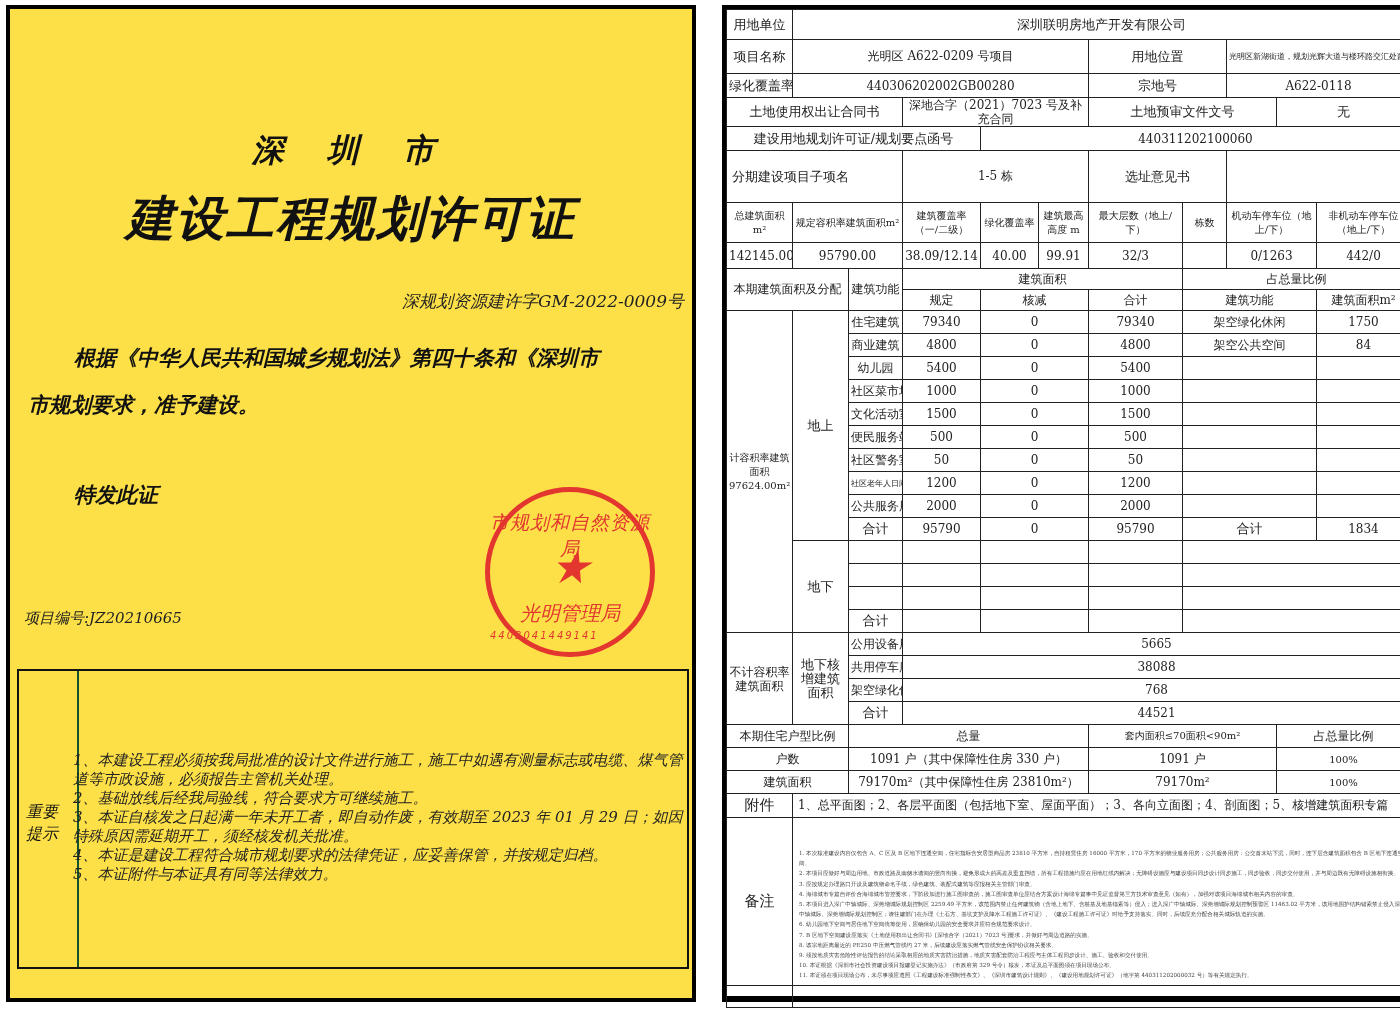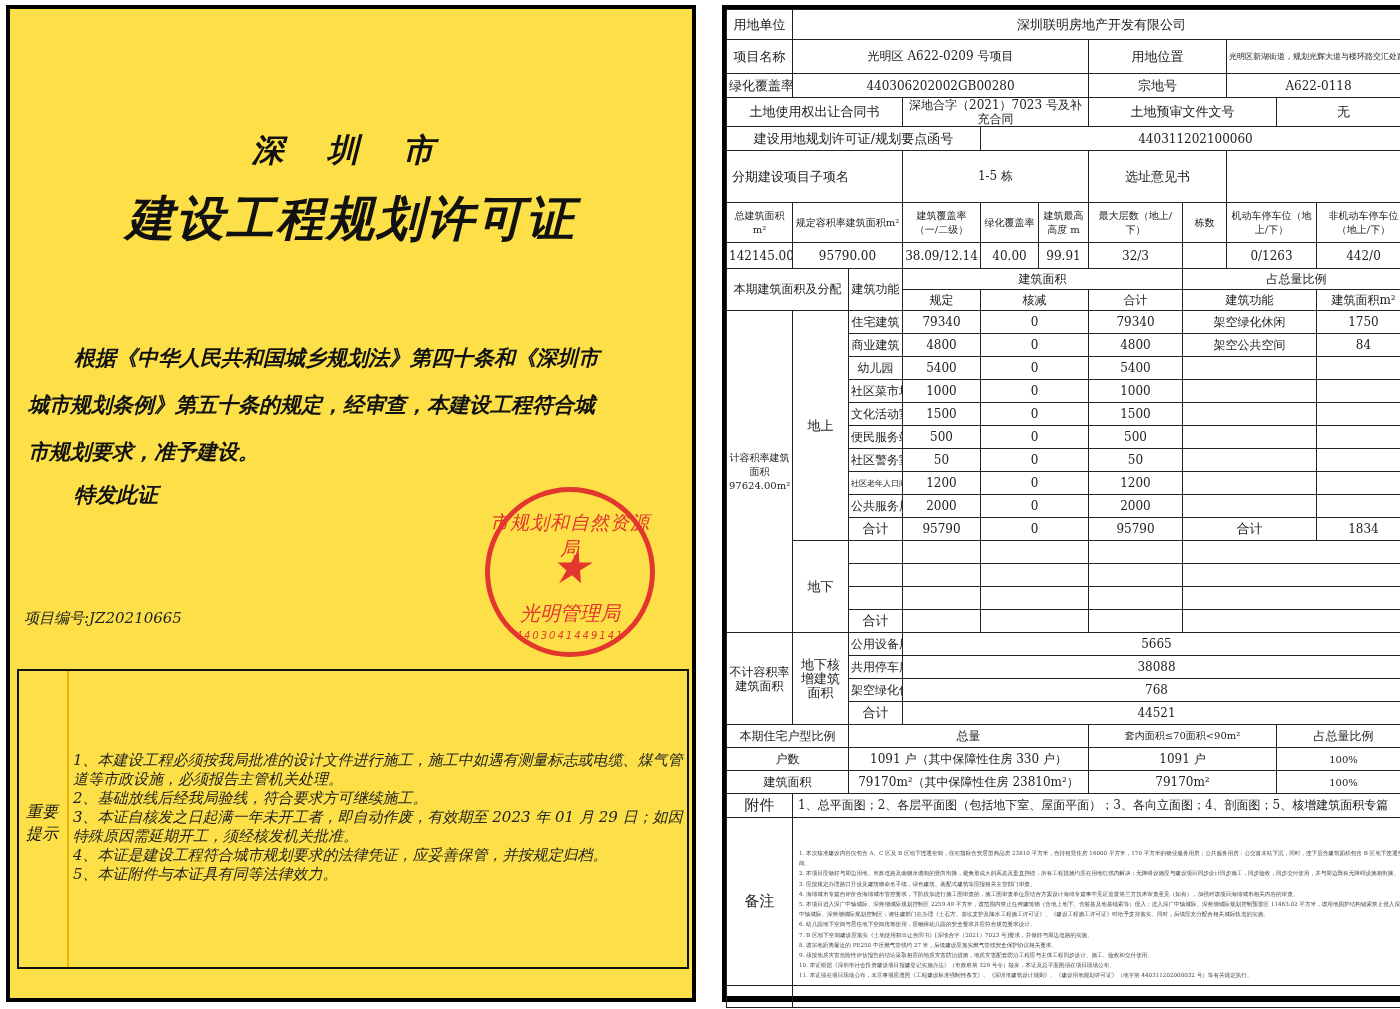--- a/index.html
+++ b/index.html
@@ -40,37 +40,37 @@
     font-family: "DejaVu Sans", sans-serif; font-size: 19px; letter-spacing: 1px;
   }
   .stamp .star {
     position: absolute; left: 0; width: 100%; top: 52px; text-align: center; font-size: 46px; line-height: 46px;
   }
   .stamp .bureau {
     position: absolute; left: 0; width: 100%; top: 108px; text-align: center;
     font-family: "DejaVu Sans", sans-serif; font-size: 20px;
   }
   .stamp .code {
-    position: absolute; left: 0; width: 100%; top: 138px; text-align: center;
+    position: absolute; left: 0; width: 100%; top: 138px; text-align: left;
     font-family: "DejaVu Sans", sans-serif; font-size: 10px; letter-spacing: 2px;
   }
   .cert .date {
     position: absolute; right: 10px; top: 532px; font-family: "DejaVu Sans", sans-serif;
     font-size: 21px; color: #000;
   }
   .cert .proj-no {
     position: absolute; left: 14px; top: 600px; font-size: 15px; color: #222;
   }
   .cert .proj-no .val { }
   .notice {
     position: absolute; left: 7px; top: 660px; width: 672px; height: 300px;
     border: 2px solid #111;
   }
   .notice .label-col {
-    position: absolute; left: 0; top: 0; width: 50px; height: 100%; border-right: 2px solid #eab308;
+    position: absolute; left: 0; top: 0; width: 60px; height: 100%; border-right: 2px solid #14532d;
   }
   .notice .label-col .lbl {
     position: absolute; left: 4px; top: 130px; width: 38px; font-size: 16px; line-height: 22px;
     text-align: center;
   }
   .notice .items {
     position: absolute; left: 54px; top: 80px; width: 614px; font-size: 15px; line-height: 19px; color: #222;
   }
 
   
@@ -97,24 +97,24 @@
     white-space: normal !important; font-size: 5.6px; line-height: 10.2px; color: #444;
   }
   .remarks div { margin: 0; }
 </style>
 </head>
 <body>
 
 <div class="cert">
   <div class="city">深 圳 市</div>
   <div class="title">建设工程规划许可证</div>
+  <div class="cert-no">深规划资源建许字GM-2022-0009号</div>
 
   <div class="body-text">
     <div class="indent">根据《中华人民共和国城乡规划法》第四十条和《深圳市</div>
-    <div>城市规划条例》第五十条的规定，经审查，本建设工程符合城</div>
     <div>市规划要求，准予建设。</div>
   </div>
   <div class="special">特发此证</div>
 
   <div class="stamp">
     <div class="arc-text">市规划和自然资源局</div>
     <div class="star">★</div>
     <div class="bureau">光明管理局</div>
     <div class="code">4403041449141</div>
   </div>

